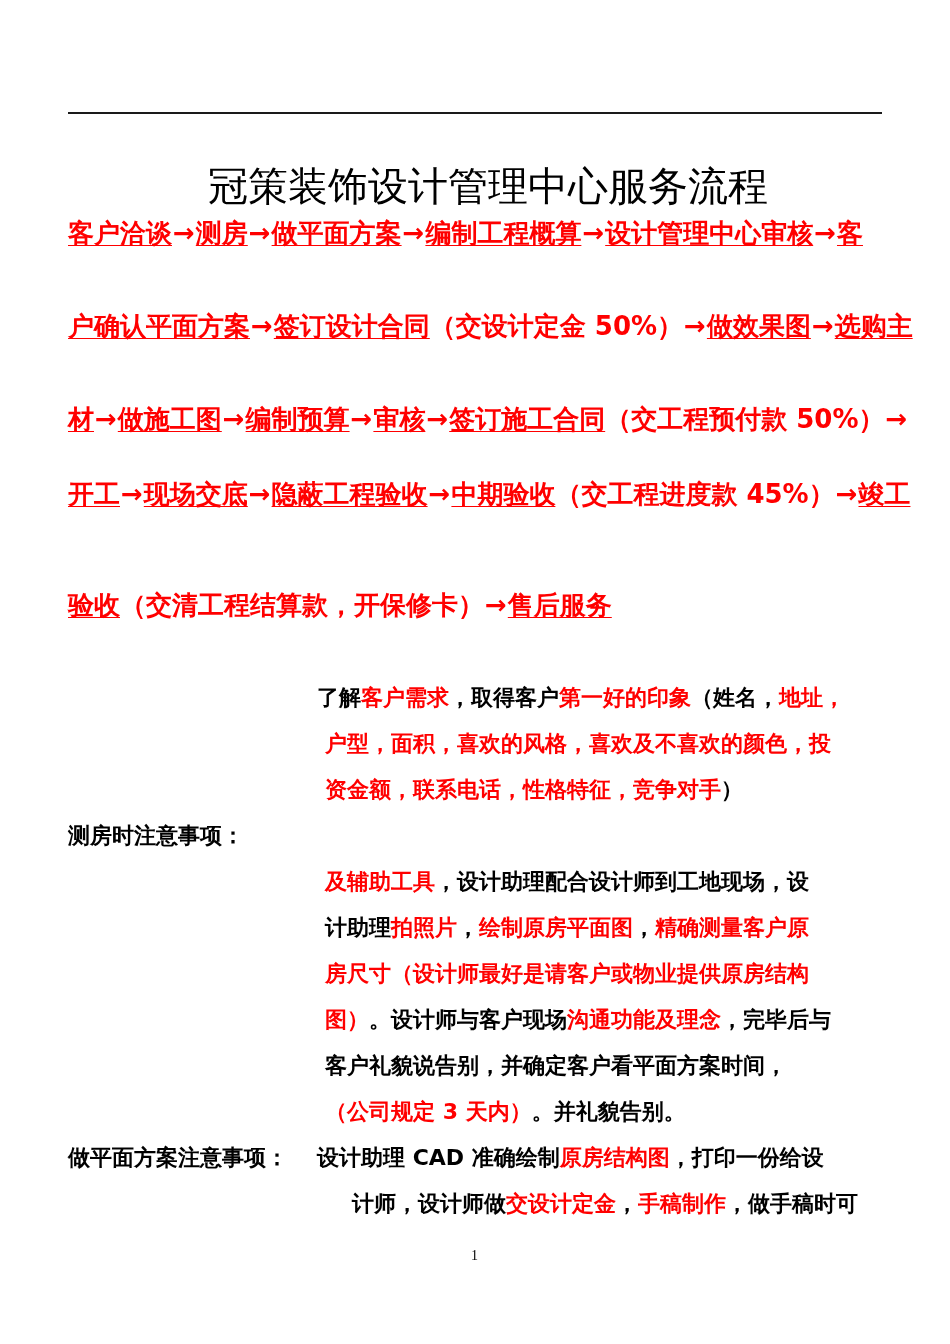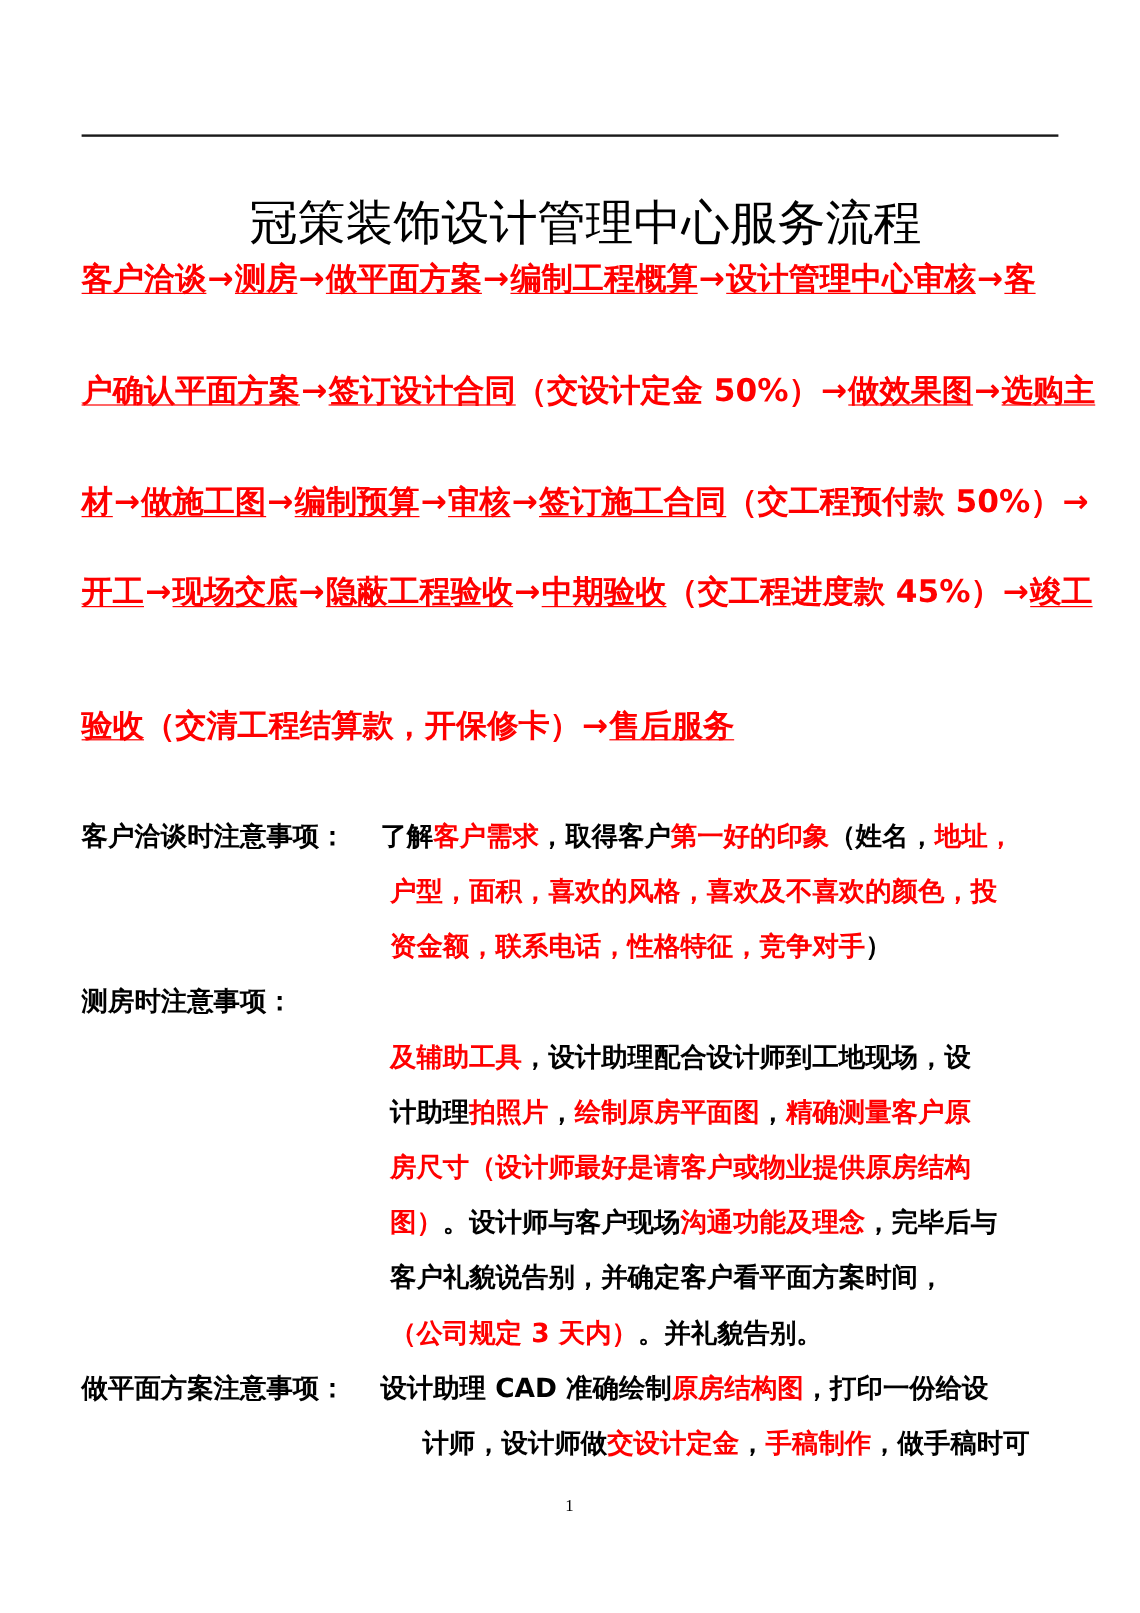--- a/index.html
+++ b/index.html
@@ -94,21 +94,20 @@
   <div class="header-rule"></div>
 
   <div class="title">冠策装饰设计管理中心服务流程</div>
 
   <div class="flow flow-1"><span class="step">客户洽谈</span><span class="arrow">→</span><span class="step">测房</span><span class="arrow">→</span><span class="step">做平面方案</span><span class="arrow">→</span><span class="step">编制工程概算</span><span class="arrow">→</span><span class="step">设计管理中心审核</span><span class="arrow">→</span><span class="step">客</span></div>
   <div class="flow flow-2"><span class="step">户确认平面方案</span><span class="arrow">→</span><span class="step">签订设计合同</span><span class="note">（交设计定金 50%）</span><span class="arrow">→</span><span class="step">做效果图</span><span class="arrow">→</span><span class="step">选购主</span></div>
   <div class="flow flow-3"><span class="step">材</span><span class="arrow">→</span><span class="step">做施工图</span><span class="arrow">→</span><span class="step">编制预算</span><span class="arrow">→</span><span class="step">审核</span><span class="arrow">→</span><span class="step">签订施工合同</span><span class="note">（交工程预付款 50%）</span><span class="arrow">→</span></div>
   <div class="flow flow-4"><span class="step">开工</span><span class="arrow">→</span><span class="step">现场交底</span><span class="arrow">→</span><span class="step">隐蔽工程验收</span><span class="arrow">→</span><span class="step">中期验收</span><span class="note">（交工程进度款 45%）</span><span class="arrow">→</span><span class="step">竣工</span></div>
   <div class="flow flow-5"><span class="step">验收</span><span class="note">（交清工程结算款，开保修卡）</span><span class="arrow">→</span><span class="step">售后服务</span></div>
 
-  <div class="line bold black" style="left:68px; top:683px;">客户洽谈时注意事项：</div>
   <div class="line bold" style="left:317px; top:683px;"><span class="black">了解</span><span class="red">客户需求</span><span class="black">，取得客户</span><span class="red">第一好的印象</span><span class="black">（姓名，</span><span class="red">地址，</span></div>
   <div class="line bold" style="left:325px; top:729px;"><span class="red">户型，面积，喜欢的风格，喜欢及不喜欢的颜色，投</span></div>
   <div class="line bold" style="left:325px; top:775px;"><span class="red">资金额，联系电话，性格特征，竞争对手</span><span class="black">）</span></div>
 
   <div class="line bold black" style="left:68px; top:821px;">测房时注意事项：</div>
   <div class="line bold" style="left:325px; top:867px;"><span class="red">及辅助工具</span><span class="black">，设计助理配合设计师到工地现场，设</span></div>
   <div class="line bold" style="left:325px; top:913px;"><span class="black">计助理</span><span class="red">拍照片</span><span class="black">，</span><span class="red">绘制原房平面图</span><span class="black">，</span><span class="red">精确测量客户原</span></div>
   <div class="line bold" style="left:325px; top:959px;"><span class="red">房尺寸（设计师最好是请客户或物业提供原房结构</span></div>
   <div class="line bold" style="left:325px; top:1051px;"><span class="black">客户礼貌说告别，并确定客户看平面方案时间，</span></div>
   <div class="line bold" style="left:325px; top:1005px;"><span class="red">图）</span><span class="black">。设计师与客户现场</span><span class="red">沟通功能及理念</span><span class="black">，完毕后与</span></div>

